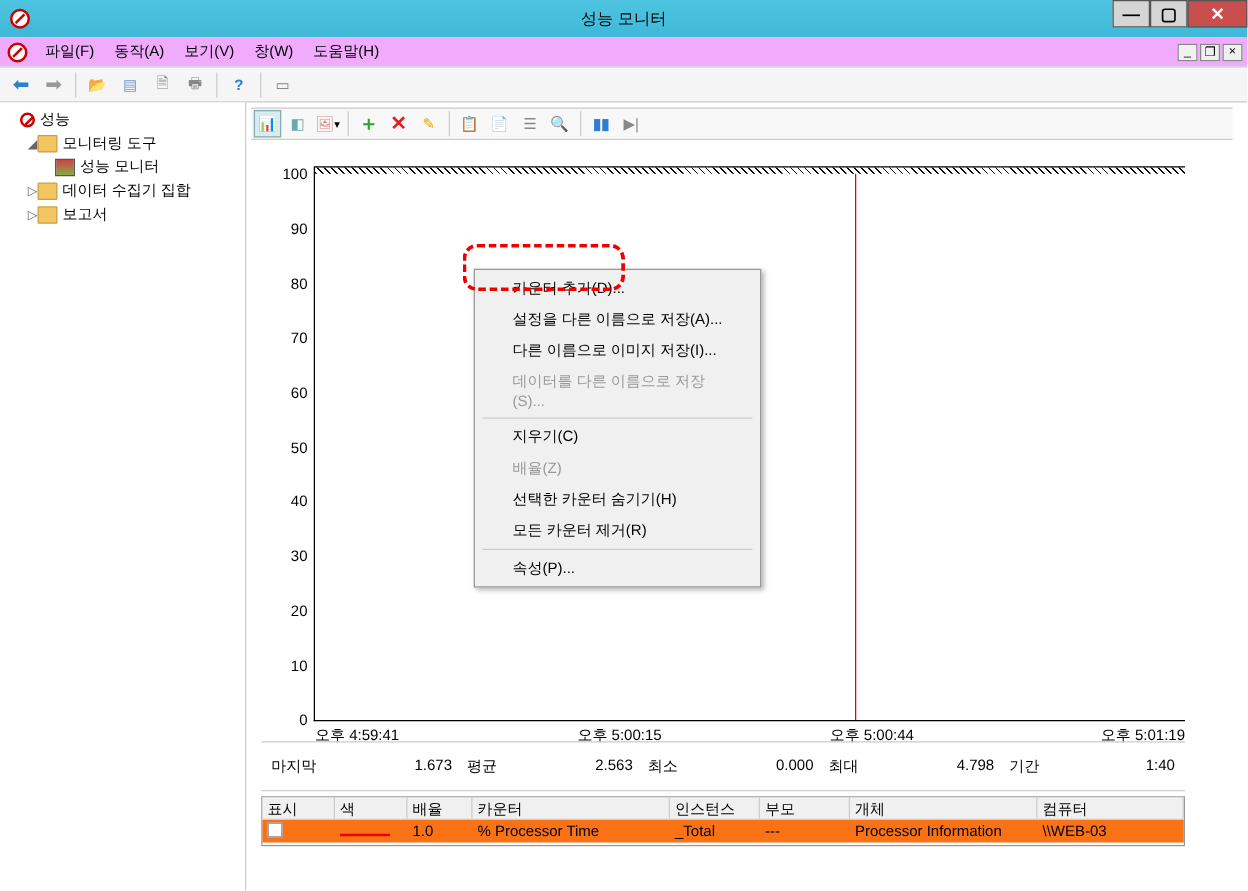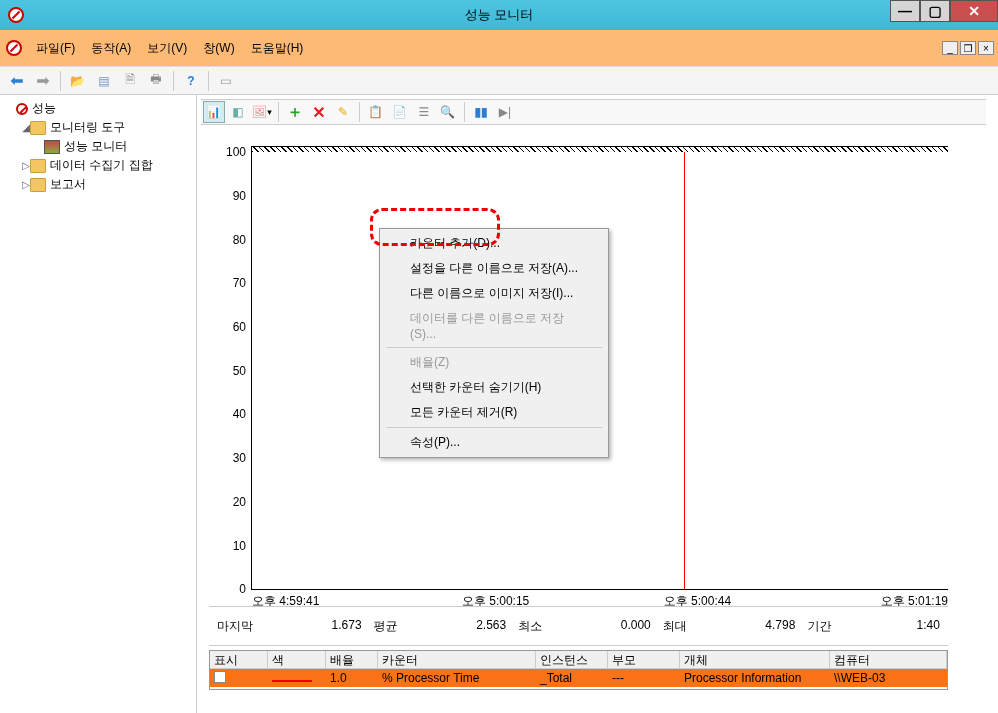--- a/index.html
+++ b/index.html
@@ -6,21 +6,21 @@
 body { font-family: "Malgun Gothic", "Segoe UI", sans-serif; font-size: 12px; background: #fff; width: 998px; height: 713px; overflow: hidden; }
 
 .titlebar { height: 30px; background: linear-gradient(to bottom, #4ec5e0, #3fb8d8); display: flex; align-items: center; justify-content: center; position: relative; }
 .titlebar-text { color: #000; font-size: 13px; }
 .titlebar-icon { position: absolute; left: 8px; width: 16px; height: 16px; border: 2px solid #c00; border-radius: 50%; background: #fff; }
 .titlebar-icon::after { content: ""; position: absolute; width: 10px; height: 2px; background: #c00; top: 5px; left: 1px; transform: rotate(-45deg); }
 .win-controls { position: absolute; right: 0; top: 0; display: flex; height: 22px; }
 .win-btn { width: 30px; height: 22px; border: 1px solid #555; background: #d5d5d5; display: flex; align-items: center; justify-content: center; font-size: 14px; font-weight: bold; cursor: pointer; }
 .win-btn.close { background: #c94f4f; color: #fff; width: 48px; }
 
-.menubar { height: 37px; background: #fdba74; border-bottom: 1px solid #ddd; display: flex; align-items: center; padding: 0 6px; position: relative; }
+.menubar { height: 24px; background: #f0abfc; border-bottom: 1px solid #ddd; display: flex; align-items: center; padding: 0 6px; position: relative; }
 .menubar-icon { width: 16px; height: 16px; border: 2px solid #c00; border-radius: 50%; background: #fff; margin-right: 6px; position: relative; }
 .menubar-icon::after { content: ""; position: absolute; width: 10px; height: 2px; background: #c00; top: 5px; left: 1px; transform: rotate(-45deg); }
 .menu-item { padding: 2px 8px; cursor: pointer; }
 .mdi-controls { position: absolute; right: 4px; display: flex; gap: 2px; }
 .mdi-btn { width: 16px; height: 14px; border: 1px solid #888; background: #f0f0f0; font-size: 10px; display: flex; align-items: center; justify-content: center; cursor: pointer; }
 
 .toolbar { height: 28px; background: #f5f5f5; border-bottom: 1px solid #ccc; display: flex; align-items: center; padding: 0 6px; gap: 4px; }
 .tool-btn { width: 22px; height: 22px; display: flex; align-items: center; justify-content: center; cursor: pointer; border: 1px solid transparent; }
 .tool-sep { width: 1px; height: 20px; background: #ccc; margin: 0 2px; }
 
@@ -270,20 +270,21 @@
         </div>
       </div>
     </div>
 
     <div class="context-menu" style="left:182px;top:133px">
       <div class="ctx-item">카운터 추가(D)...</div>
       <div class="ctx-item">설정을 다른 이름으로 저장(A)...</div>
       <div class="ctx-item">다른 이름으로 이미지 저장(I)...</div>
       <div class="ctx-item disabled">데이터를 다른 이름으로 저장(S)...</div>
       <div class="ctx-sep"></div>
+      <div class="ctx-item">지우기(C)</div>
       <div class="ctx-item disabled">배율(Z)</div>
       <div class="ctx-item">선택한 카운터 숨기기(H)</div>
       <div class="ctx-item">모든 카운터 제거(R)</div>
       <div class="ctx-sep"></div>
       <div class="ctx-item">속성(P)...</div>
     </div>
 
     <div class="highlight-box" style="left:173px;top:113px;width:130px;height:38px"></div>
   </div>
 </div>

